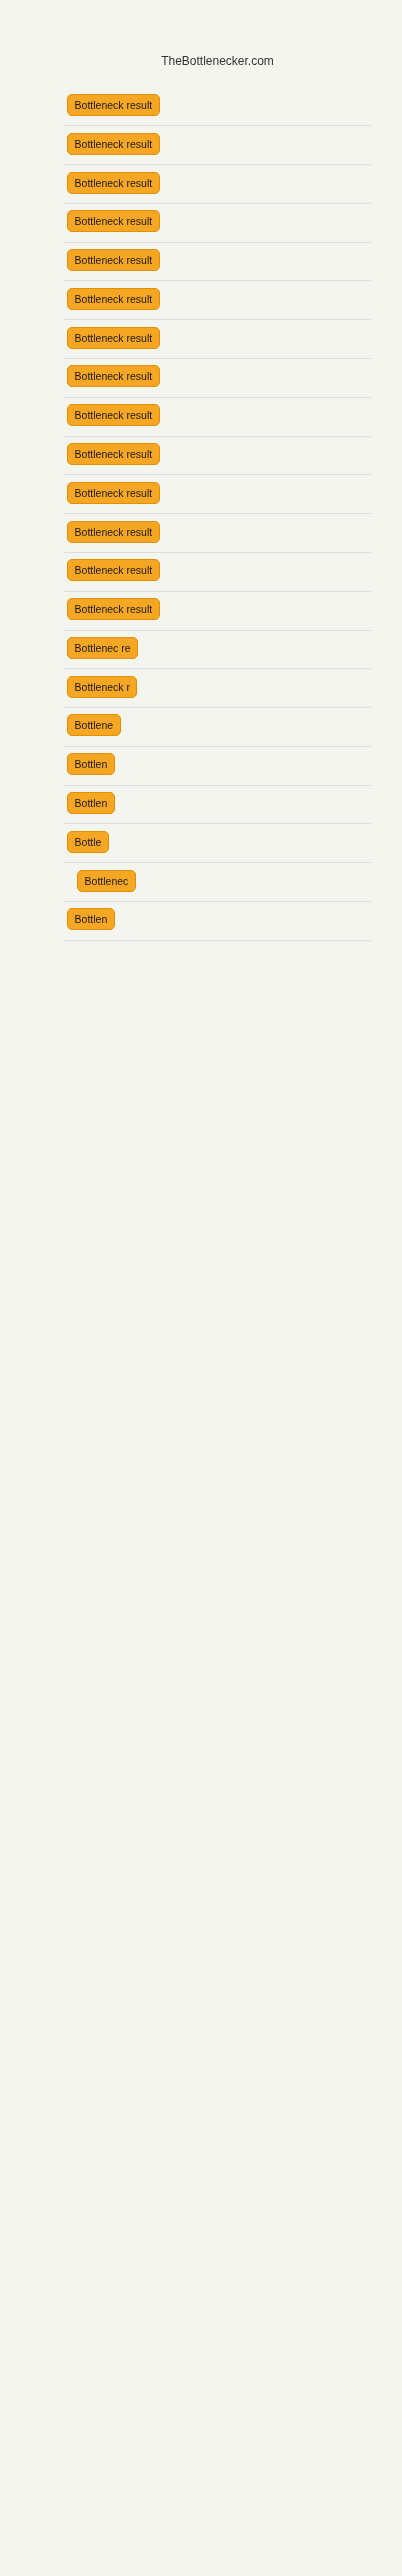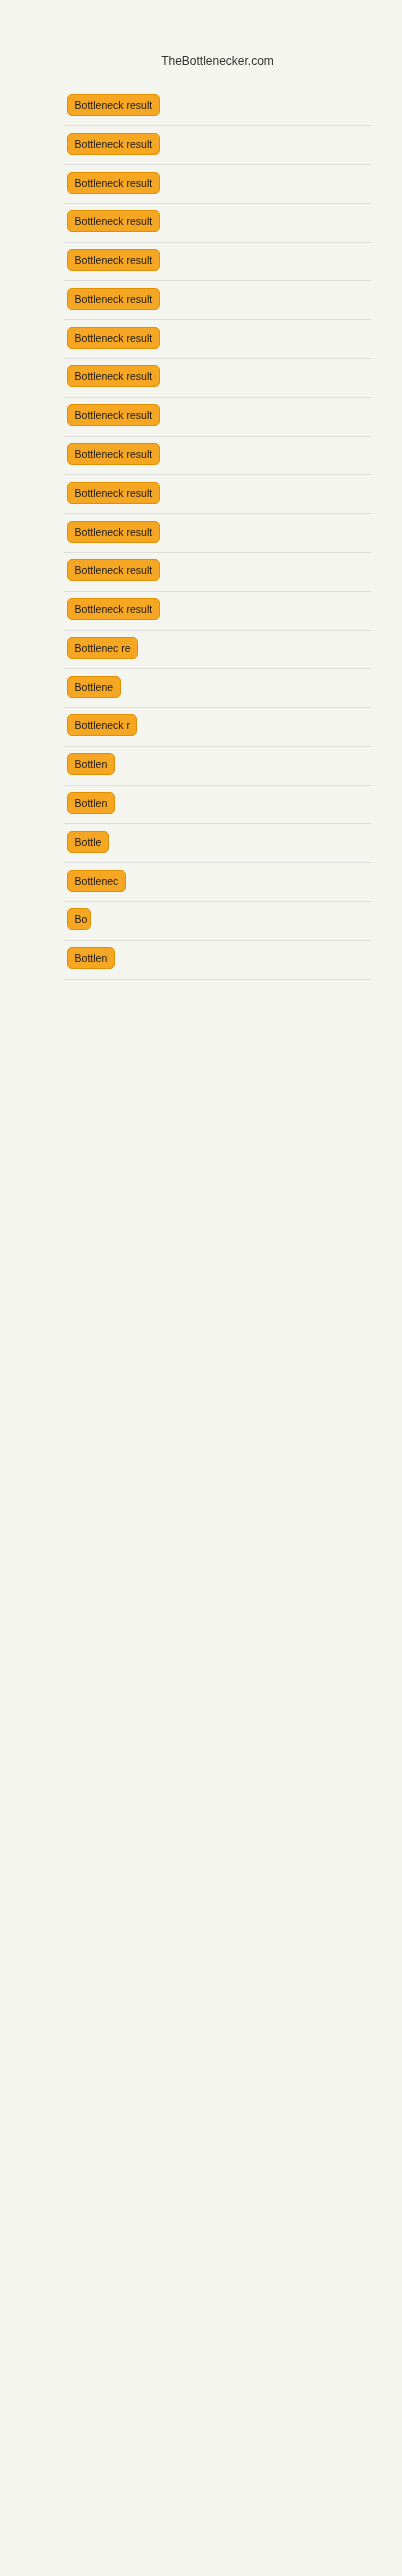--- a/index.html
+++ b/index.html
@@ -57,23 +57,22 @@
       <div class="result-row"><span class="bottleneck-badge" style="max-width: 97px;">Bottleneck result</span></div>
       <div class="result-row"><span class="bottleneck-badge" style="max-width: 97px;">Bottleneck result</span></div>
       <div class="result-row"><span class="bottleneck-badge" style="max-width: 97px;">Bottleneck result</span></div>
       <div class="result-row"><span class="bottleneck-badge" style="max-width: 97px;">Bottleneck result</span></div>
       <div class="result-row"><span class="bottleneck-badge" style="max-width: 97px;">Bottleneck result</span></div>
       <div class="result-row"><span class="bottleneck-badge" style="max-width: 97px;">Bottleneck result</span></div>
       <div class="result-row"><span class="bottleneck-badge" style="max-width: 97px;">Bottleneck result</span></div>
       <div class="result-row"><span class="bottleneck-badge" style="max-width: 97px;">Bottleneck result</span></div>
       <div class="result-row"><span class="bottleneck-badge" style="max-width: 97px;">Bottleneck result</span></div>
       <div class="result-row"><span class="bottleneck-badge" style="max-width: 81px;">Bottlenec re</span></div>
+      <div class="result-row"><span class="bottleneck-badge" style="max-width: 72px;">Bottleneck r</span></div>
       <div class="result-row"><span class="bottleneck-badge" style="max-width: 64px;">Bottlene</span></div>
-      <div class="result-row"><span class="bottleneck-badge" style="max-width: 72px;">Bottleneck r</span></div>
       <div class="result-row"><span class="bottleneck-badge" style="max-width: 58px;">Bottlen</span></div>
       <div class="result-row"><span class="bottleneck-badge" style="max-width: 58px;">Bottlen</span></div>
       <div class="result-row"><span class="bottleneck-badge" style="max-width: 48px;">Bottle</span></div>
-      <div class="result-row"><span class="bottleneck-badge" style="max-width: 66px;">Bottlenec</span></div>
-      <div class="result-row"><span class="bottleneck-badge" style="max-width: 24px;">Bo</span></div>
+      <div class="result-row"><span class="bottleneck-badge" style="max-width: 66px; margin-left: 10px;">Bottlenec</span></div>
       <div class="result-row"><span class="bottleneck-badge" style="max-width: 50px;">Bottlen</span></div>
     </div>
 </div>
 
 
 </body></html>

